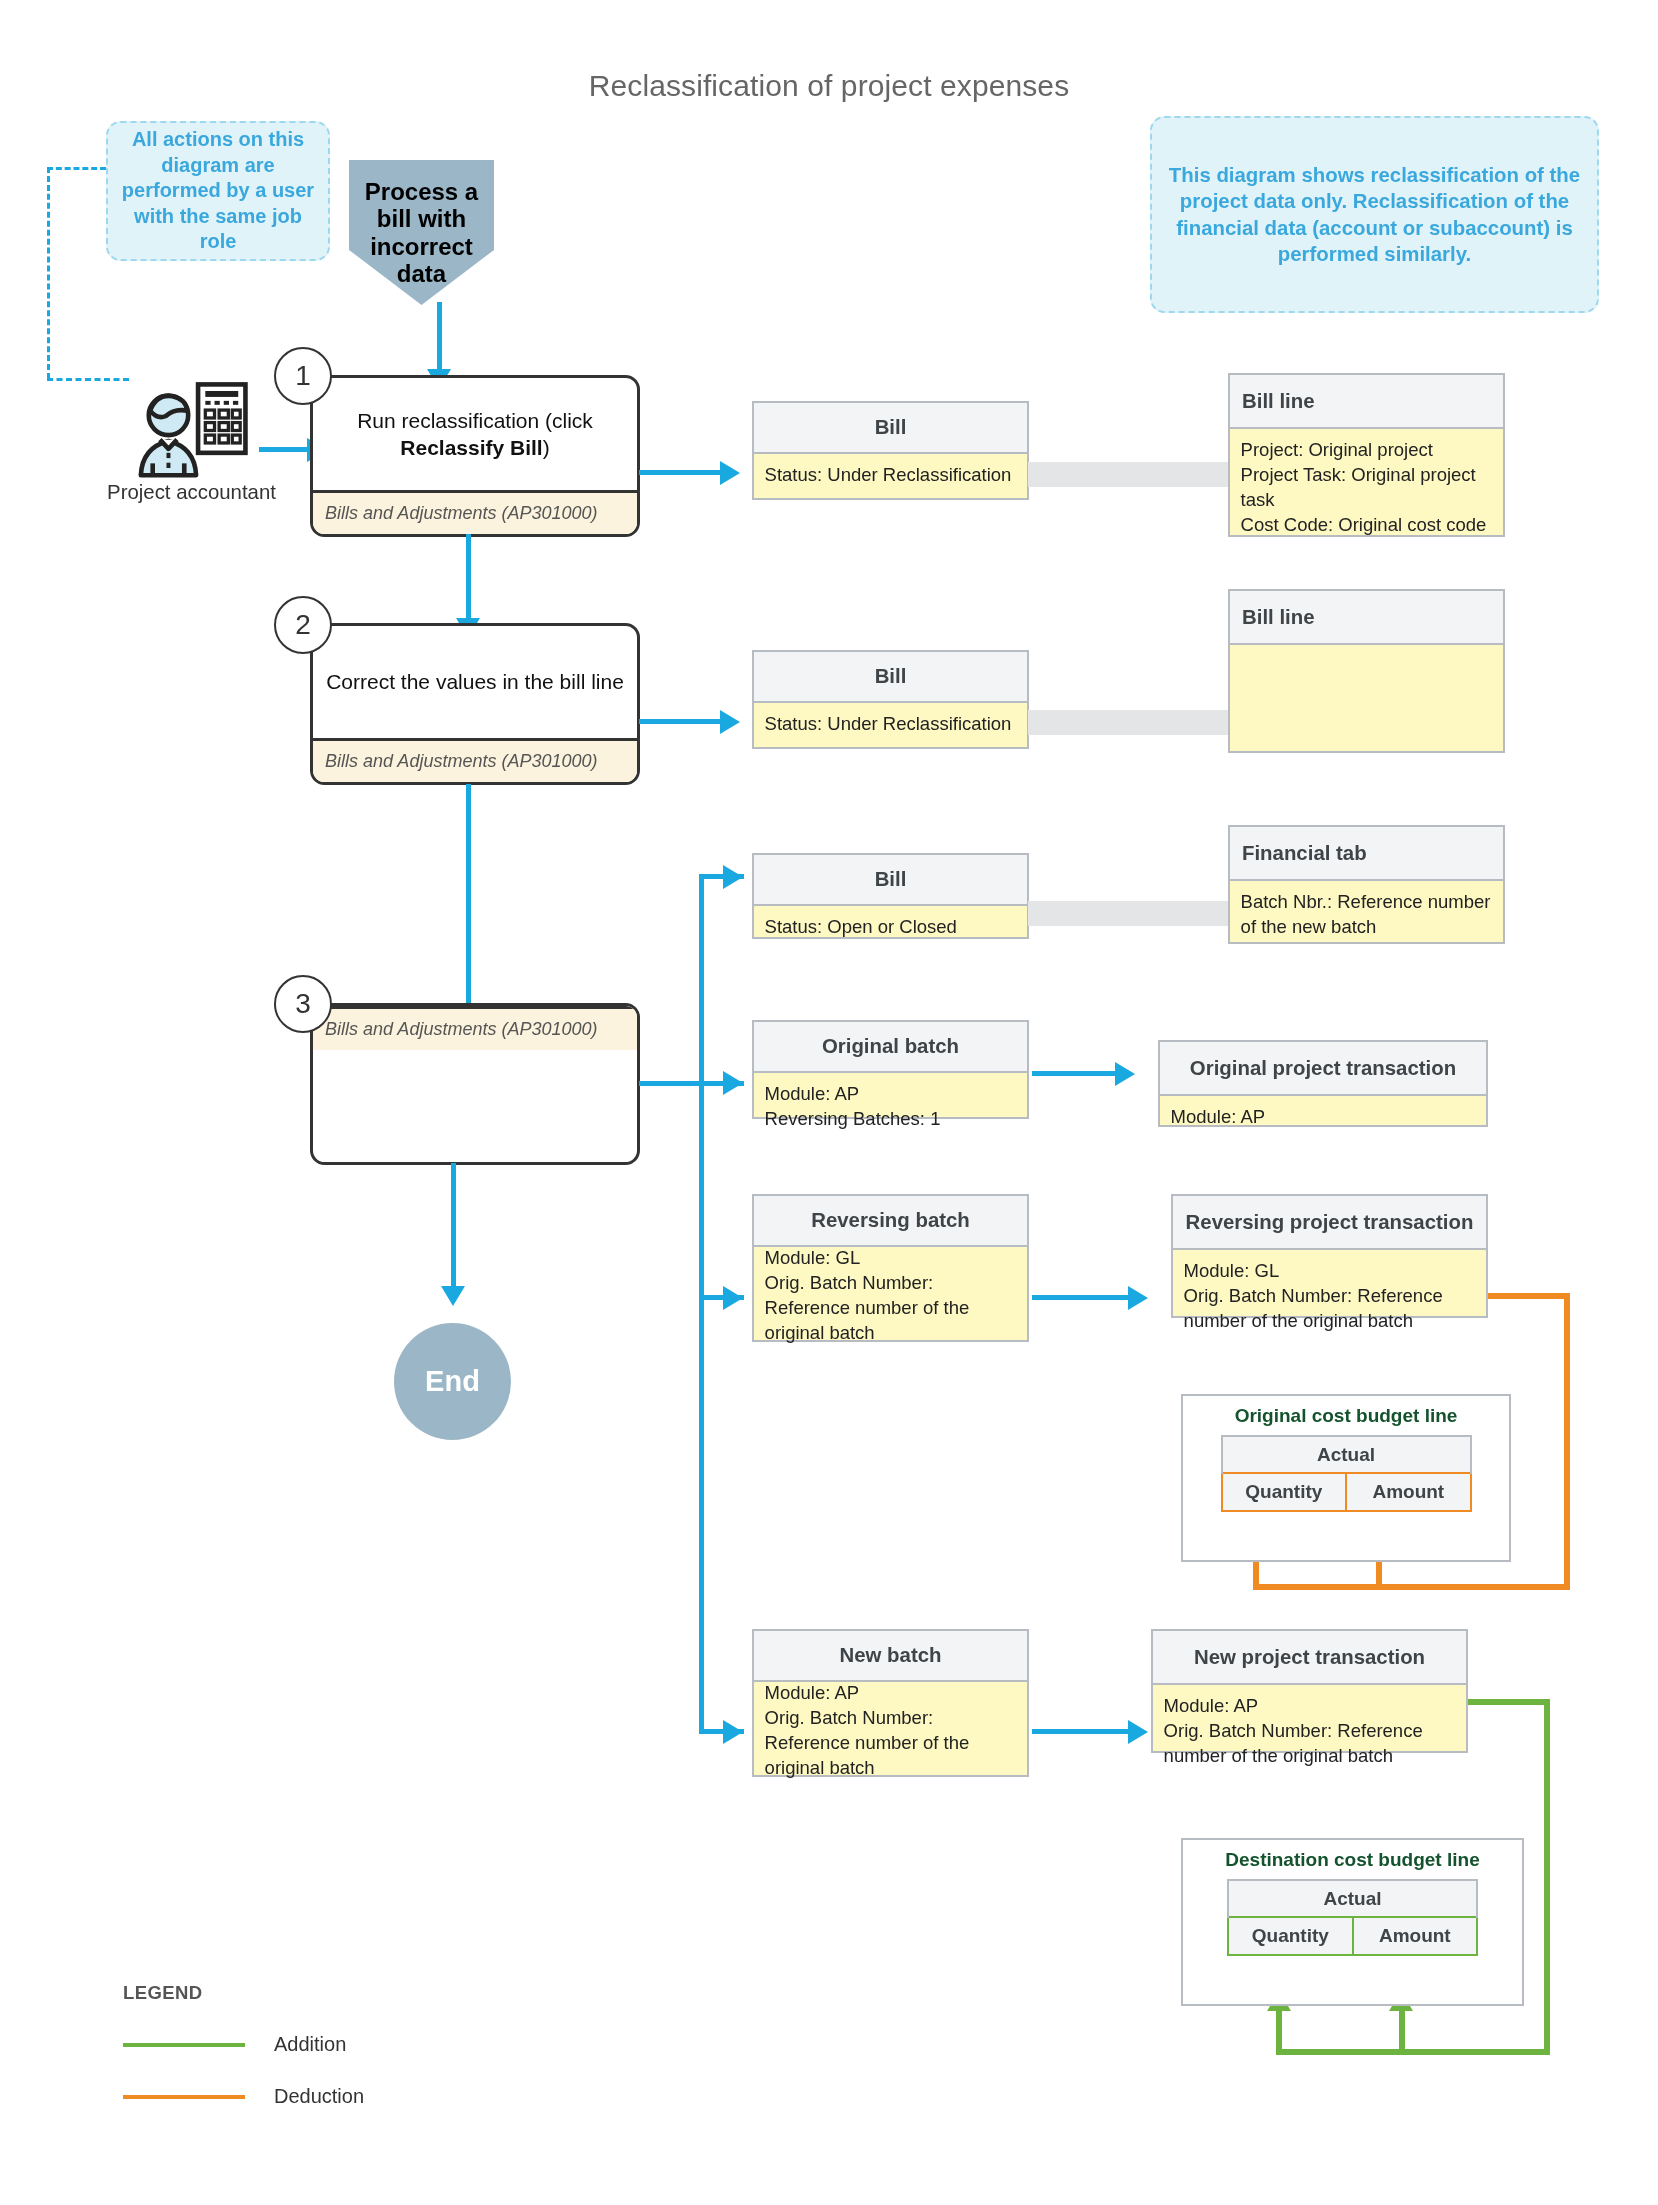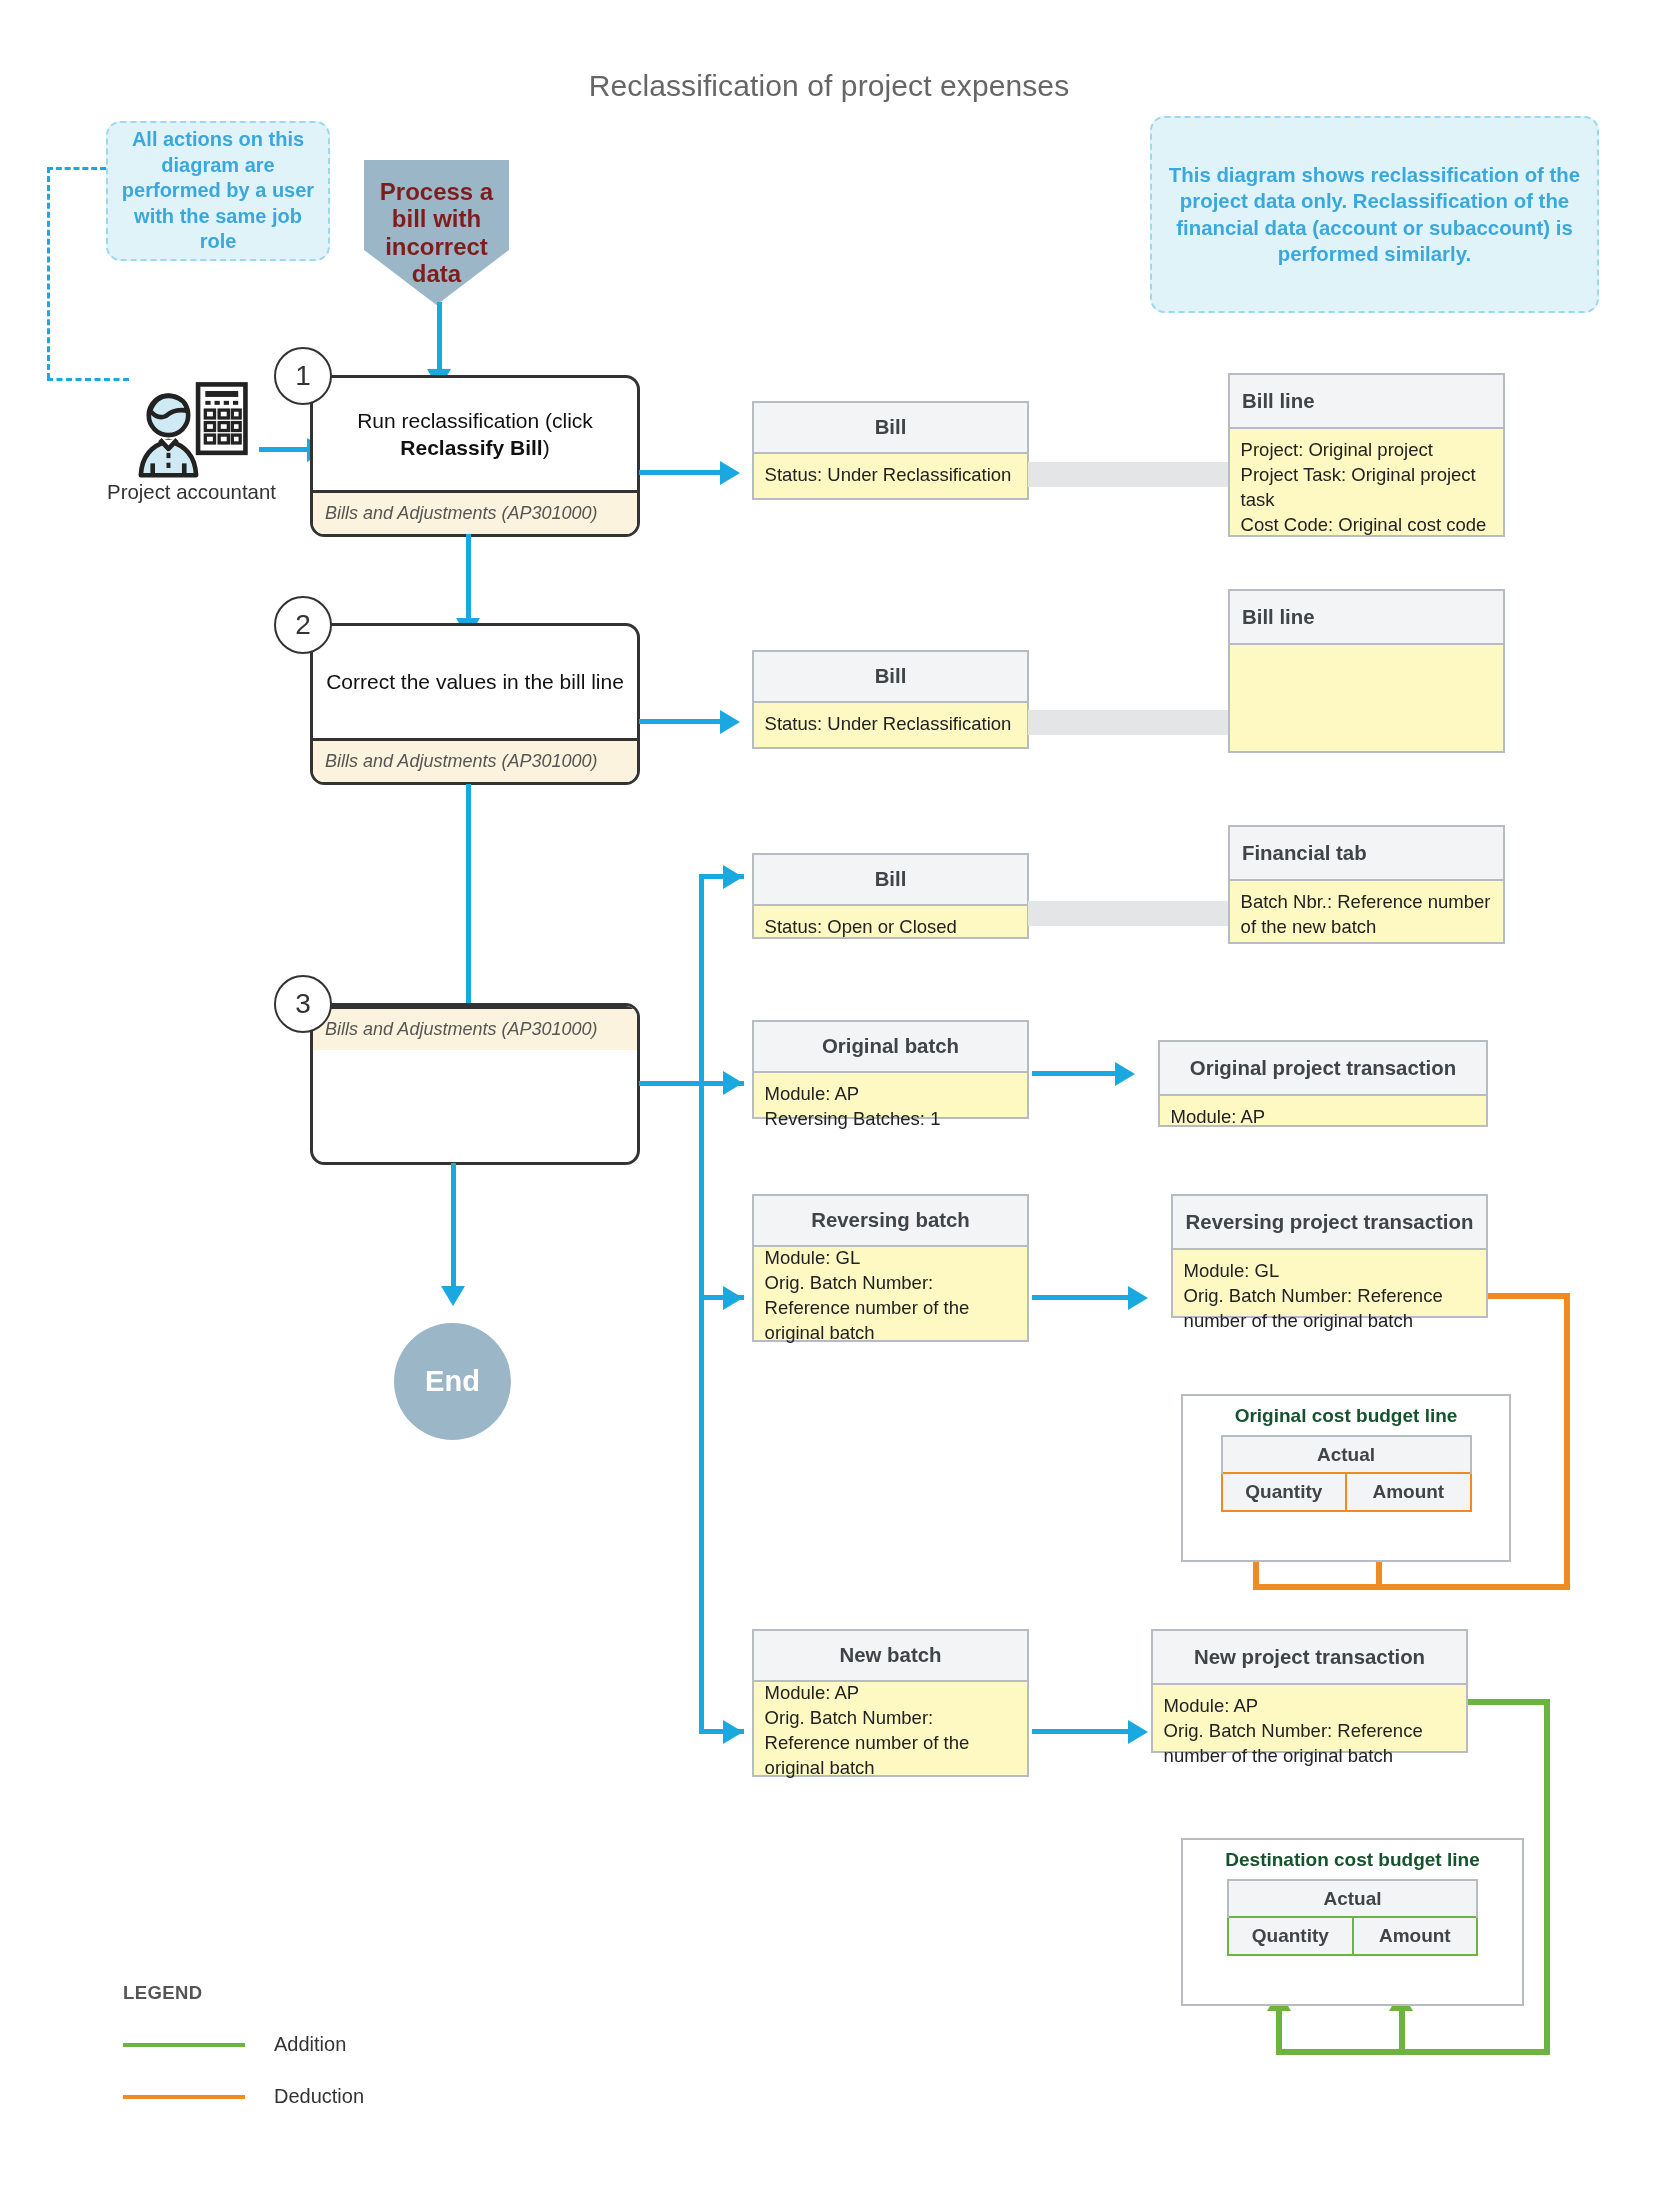--- a/index.html
+++ b/index.html
@@ -22,24 +22,24 @@
   }
   #note-left{left:99px;top:121px;width:224px;height:140px;font-size:20px;margin-left:7px;}
   #note-right{left:1150px;top:116px;width:449px;height:197px;font-size:20.4px;}
 
   
   .dash-v{border-left:3.3px dashed #19a8e0;}
   .dash-h{border-top:3.3px dashed #19a8e0;}
 
   
   #start-shape{
-    left:364px;top:160px;width:145px;height:145px;background:#9bb7c7;
+    left:349px;top:160px;width:145px;height:145px;background:#9bb7c7;
     clip-path:polygon(0 0,100% 0,100% 62%,50% 100%,0 62%);
     display:flex;align-items:center;justify-content:center;text-align:center;
-    color:#7f1d1d;font-size:24px;font-weight:bold;line-height:1.14;
+    color:#000000;font-size:24px;font-weight:bold;line-height:1.14;
     padding:6.6px 9.2px;
   }
 
   
   #actor-icon{left:129px;top:379px;width:125px;height:99px;}
   #actor-label{
     left:86px;top:480px;width:211px;text-align:center;
     font-size:20.4px;color:#333;line-height:1.22;
   }
 

